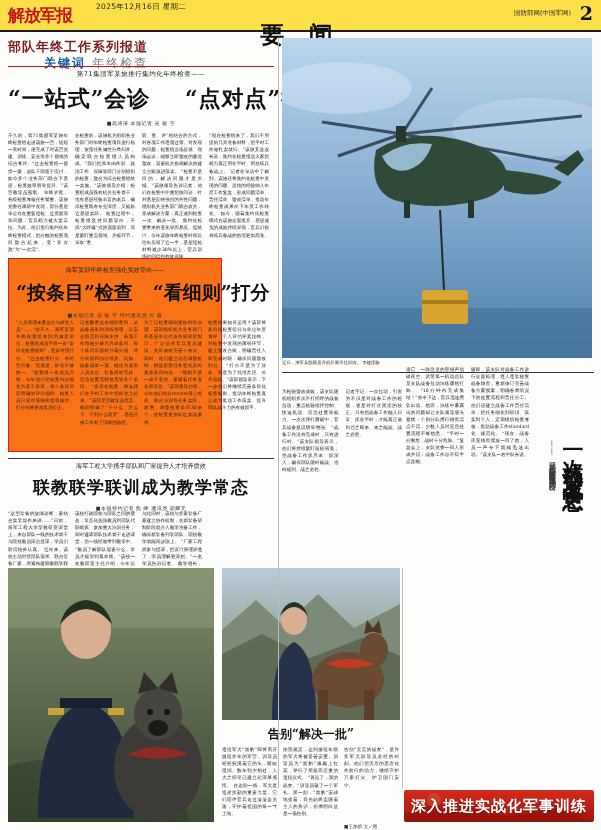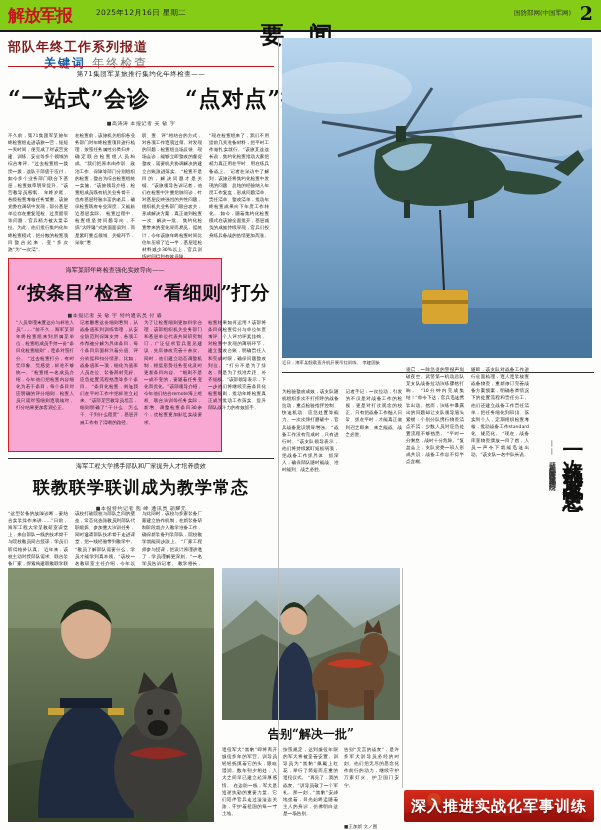--- a/index.html
+++ b/index.html
@@ -13,36 +13,36 @@
   .page {
     position: relative;
     width: 601px; height: 830px;
     background: #fdfdfb;
   }
 
   
   .masthead {
     position: absolute; left: 0; top: 0; width: 601px; height: 32px;
     border-bottom: 2px solid #1a1a1a;
-    background: #84cc16;
+    background: #fde047;
   }
   .logo {
     position: absolute; left: 8px; top: 2px;
     width: 78px; height: 26px;
     color: #c4161c;
     font-family: "DejaVu Serif", "Liberation Serif", serif;
     font-weight: bold;
     font-size: 17px;
     line-height: 26px;
     letter-spacing: -1px;
     white-space: nowrap;
     overflow: hidden;
   }
   .mh-date {
-    position: absolute; left: 96px; top: 8px;
+    position: absolute; left: 96px; top: 2px;
     font-size: 7.5px; color: #222;
     letter-spacing: 0.3px;
     white-space: nowrap;
   }
   .mh-title {
     position: absolute; left: 0; top: 19px; width: 601px;
     text-align: center;
     font-family: "DejaVu Serif", "Liberation Serif", serif;
     font-weight: bold;
     font-size: 24px;
@@ -118,21 +118,21 @@
   .a1-cols {
     position: absolute; left: 0; top: 62px; width: 266px; height: 168px;
     display: flex; gap: 7px;
   }
   .a1-cols .col { width: 60px; }
 
   
   .a2 {
     position: absolute; left: 8px; top: 258px; width: 214px; height: 194px;
     border: 1.5px solid #cf2026;
-    background: #f9a8d4;
+    background: #f97316;
     padding: 7px 7px 5px 7px;
   }
   .a2-shoulder { font-size: 6.2px; text-align: center; color: #222; white-space: nowrap; }
   .a2-head {
     margin-top: 5px;
     font-family: "DejaVu Serif", "Liberation Serif", serif;
     font-weight: bold; font-size: 19px; text-align: center; color: #111;
     white-space: nowrap;
   }
   .a2-cols {

